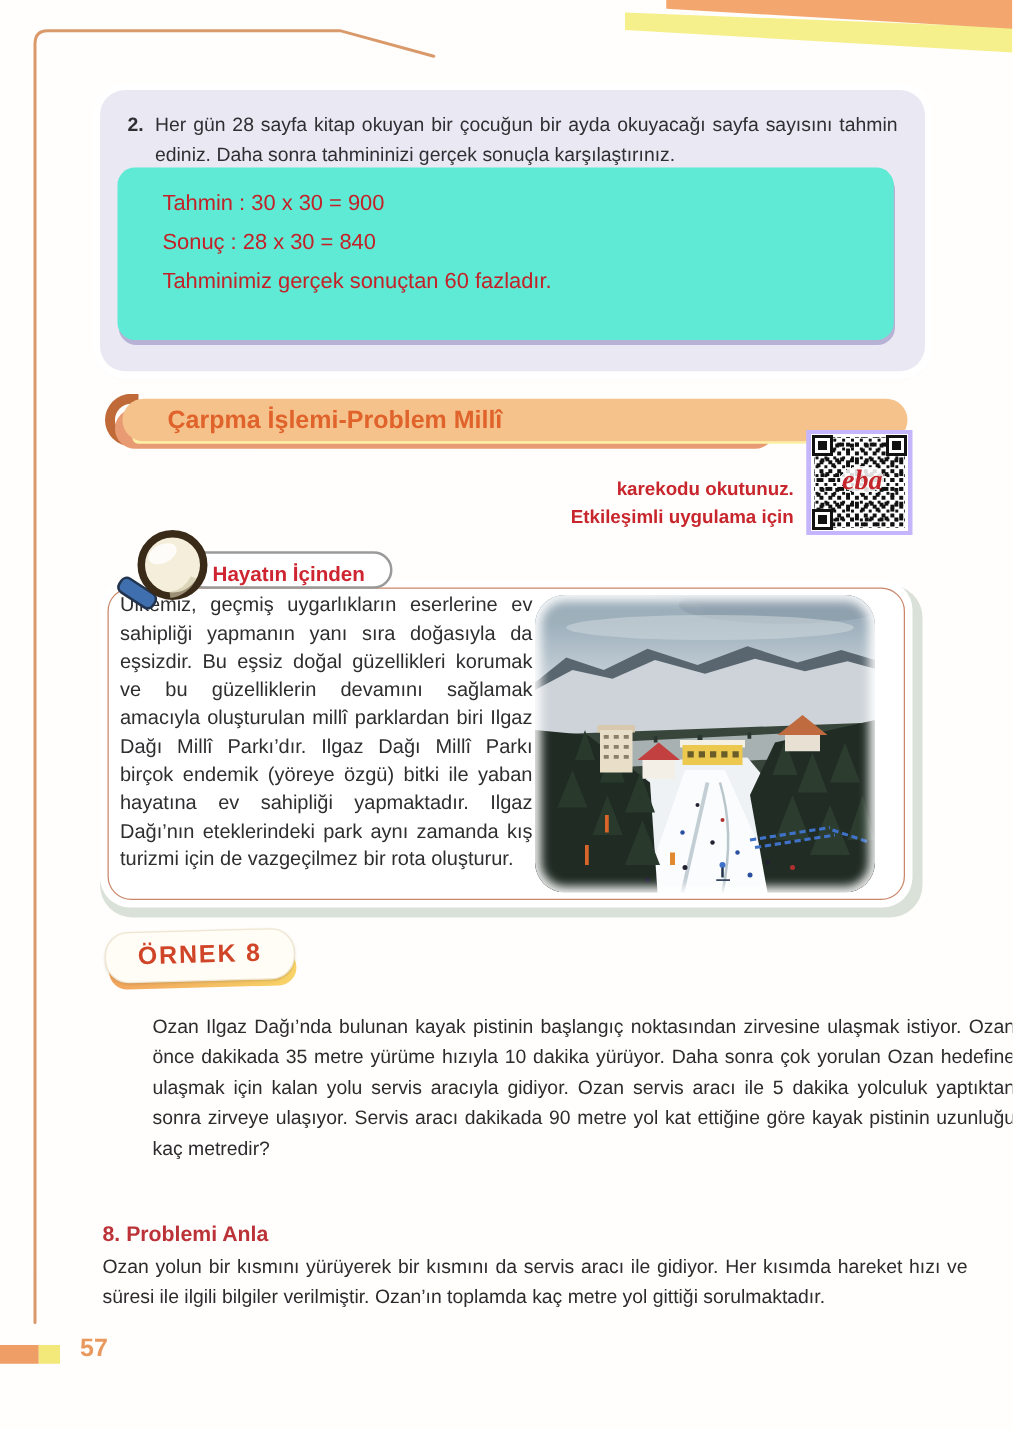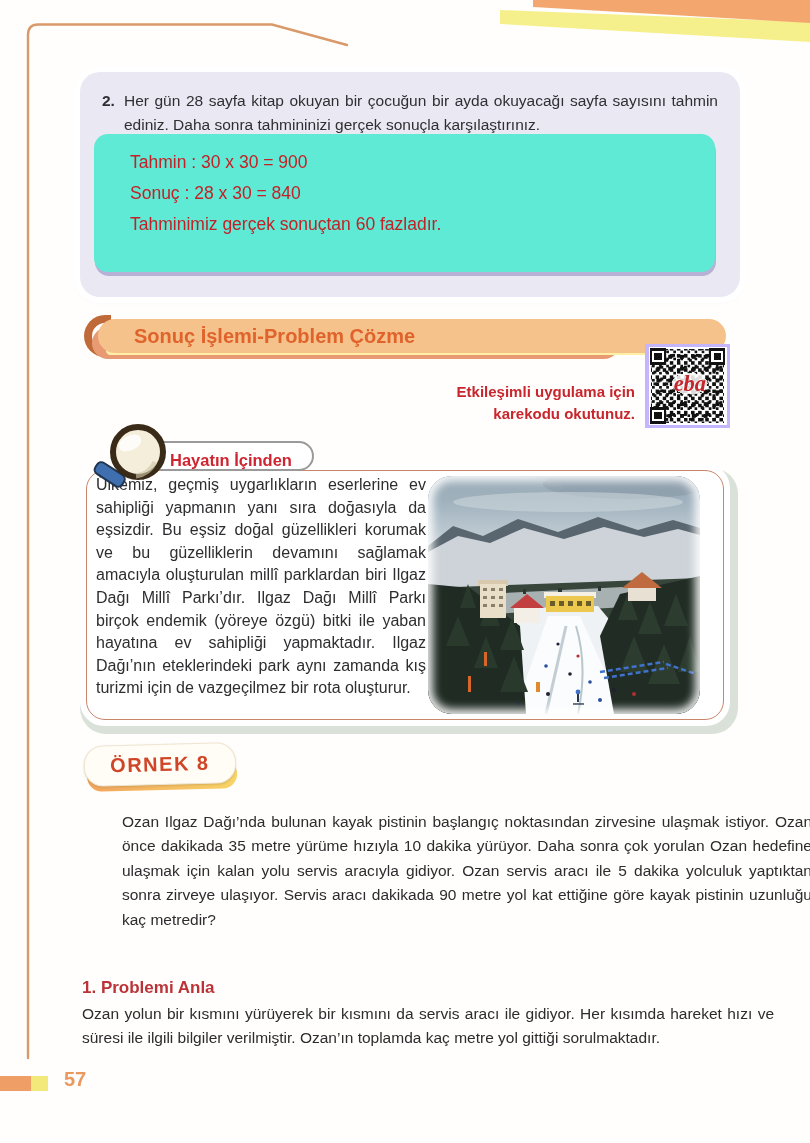--- a/index.html
+++ b/index.html
@@ -94,26 +94,26 @@
           <div>Sonuç : 28 x 30 = 840</div>
           <div>Tahminimiz gerçek sonuçtan 60 fazladır.</div>
         </div>
     </div>
   </div>
 
   <div class="banner-c"></div>
   <div class="banner-back"></div>
   <div class="banner-under"></div>
   <div class="banner-main">
-    <span>Sonuç İşlemi-Problem Çözme</span>
+    <span>Çarpma İşlemi-Problem Millî</span>
   </div>
 
   <div class="qr-caption">
+      <div>karekodu okutunuz.</div>
       <div>Etkileşimli uygulama için</div>
-      <div>karekodu okutunuz.</div>
     </div>
   <div class="qr-box">
     <svg viewBox="0 0 33 33" shape-rendering="crispEdges">
       <defs>
         <pattern id="qrp" width="3" height="3" patternUnits="userSpaceOnUse">
           <rect x="0" y="0" width="1.4" height="1.4" fill="#111"></rect>
           <rect x="1.6" y="1.6" width="1.2" height="1.2" fill="#111"></rect>
         </pattern>
         <pattern id="qrp2" width="5" height="5" patternUnits="userSpaceOnUse">
           <rect x="2" y="0" width="1.3" height="1.3" fill="#111"></rect>
@@ -265,20 +265,20 @@
   </div>
 
   <div class="ornek-wrap">
     <div class="ornek-shadow"></div>
     <div class="ornek-pill">
       <span>ÖRNEK 8</span>
     </div>
   </div>
 
   <div class="para ex-para">Ozan Ilgaz Dağı’nda bulunan kayak pistinin başlangıç noktasından zirvesine ulaşmak istiyor. Ozan önce dakikada 35 metre yürüme hızıyla 10 dakika yürüyor. Daha sonra çok yorulan Ozan hedefine ulaşmak için kalan yolu servis aracıyla gidiyor. Ozan servis aracı ile 5 dakika yolculuk yaptıktan sonra zirveye ulaşıyor. Servis aracı dakikada 90 metre yol kat ettiğine göre kayak pistinin uzunluğu kaç metredir?</div>
-  <div class="step-title">1. Problemi Anla</div>
+  <div class="step-title">8. Problemi Anla</div>
   <div class="para step-text">Ozan yolun bir kısmını yürüyerek bir kısmını da servis aracı ile gidiyor. Her kısımda hareket hızı ve süresi ile ilgili bilgiler verilmiştir. Ozan’ın toplamda kaç metre yol gittiği sorulmaktadır.</div>
 
   <div class="foot-orange"></div>
   <div class="foot-yellow"></div>
   <div class="page-num">57</div>
 
 </div>
 
 </body></html>

